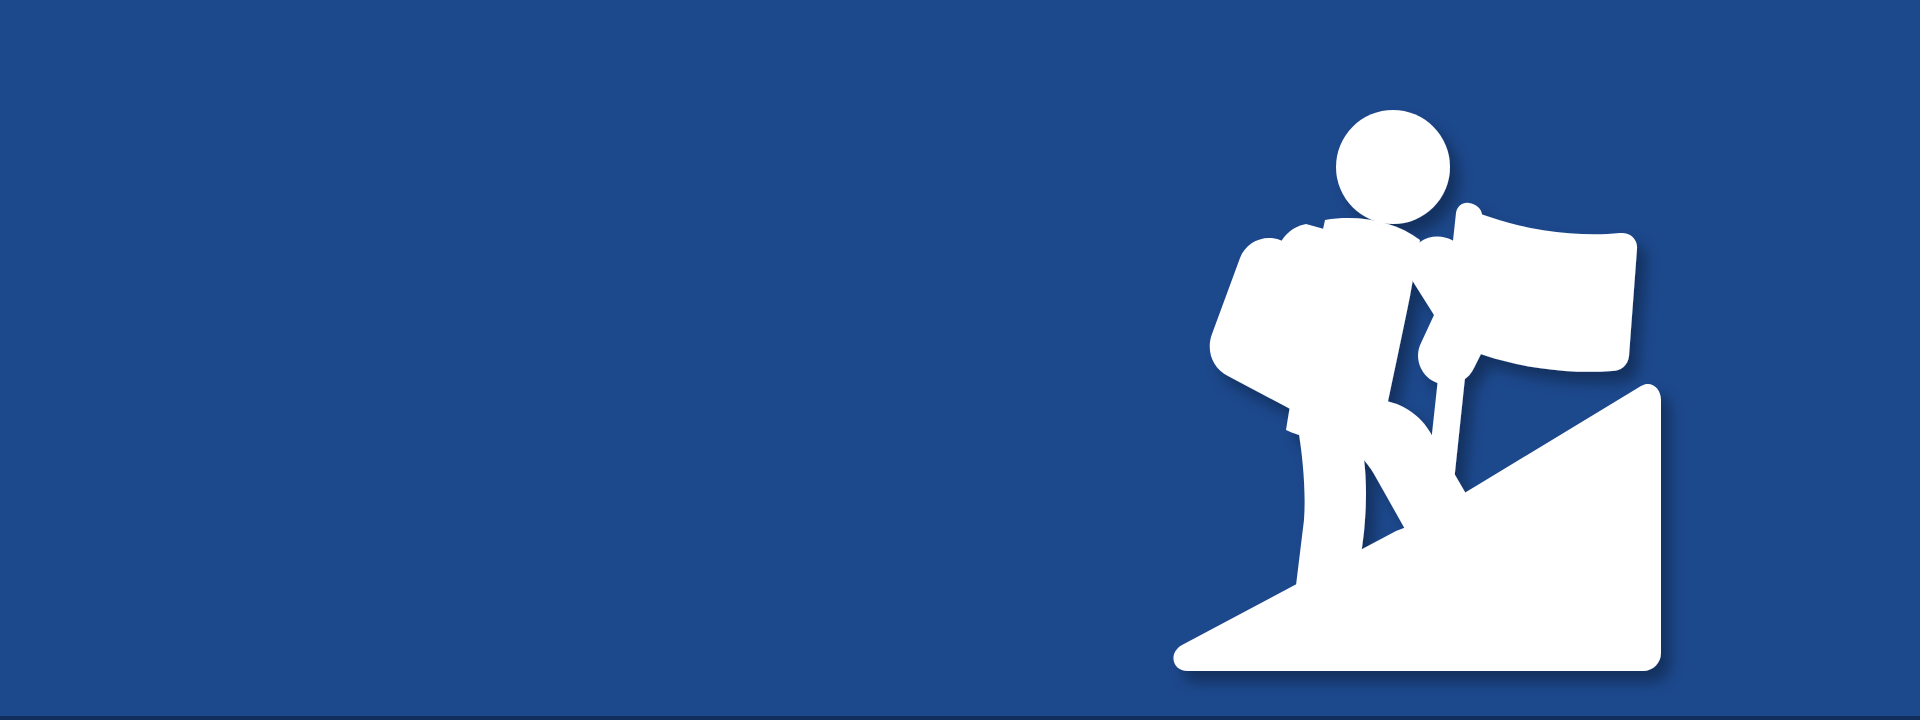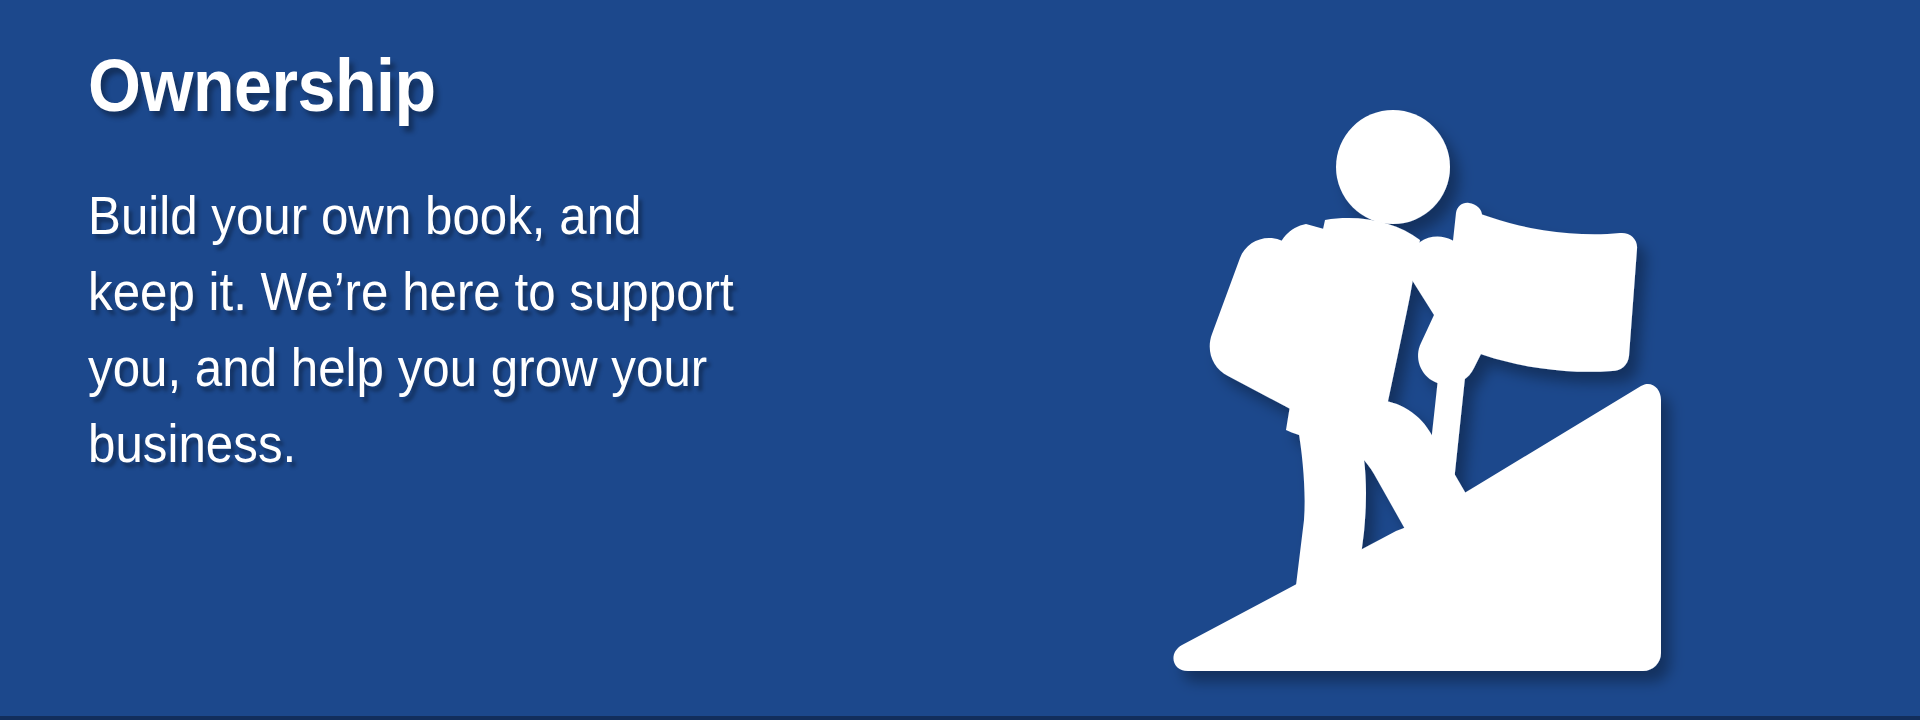--- a/index.html
+++ b/index.html
@@ -83,30 +83,20 @@
     width: 100%;
     height: 100%;
     overflow: visible;
   }
 </style>
 </head>
 <body>
 
 <div id="banner" style="background: rgb(28, 72, 140);">
 
-  <div id="text-block">
-    <h1 id="heading" style="color: rgb(255, 255, 255);">Ownership</h1>
-
-    <div id="body-copy" style="color: rgb(255, 255, 255);">
-      <span class="line">Build your own book, and</span>
-      <span class="line">keep it. We’re here to support</span>
-      <span class="line">you, and help you grow your</span>
-      <span class="line">business.</span>
-    </div>
-  </div>
 
   <div id="illustration">
     <svg viewBox="0 0 580 580" xmlns="http://www.w3.org/2000/svg" aria-hidden="true">
       <defs>
         <filter id="softshadow" x="-25%" y="-25%" width="160%" height="160%">
           <feDropShadow dx="9" dy="11" stdDeviation="7" flood-color="#000000" flood-opacity="0.32"></feDropShadow>
         </filter>
       </defs>
 
       <g fill="#ffffff" filter="url(#softshadow)">

